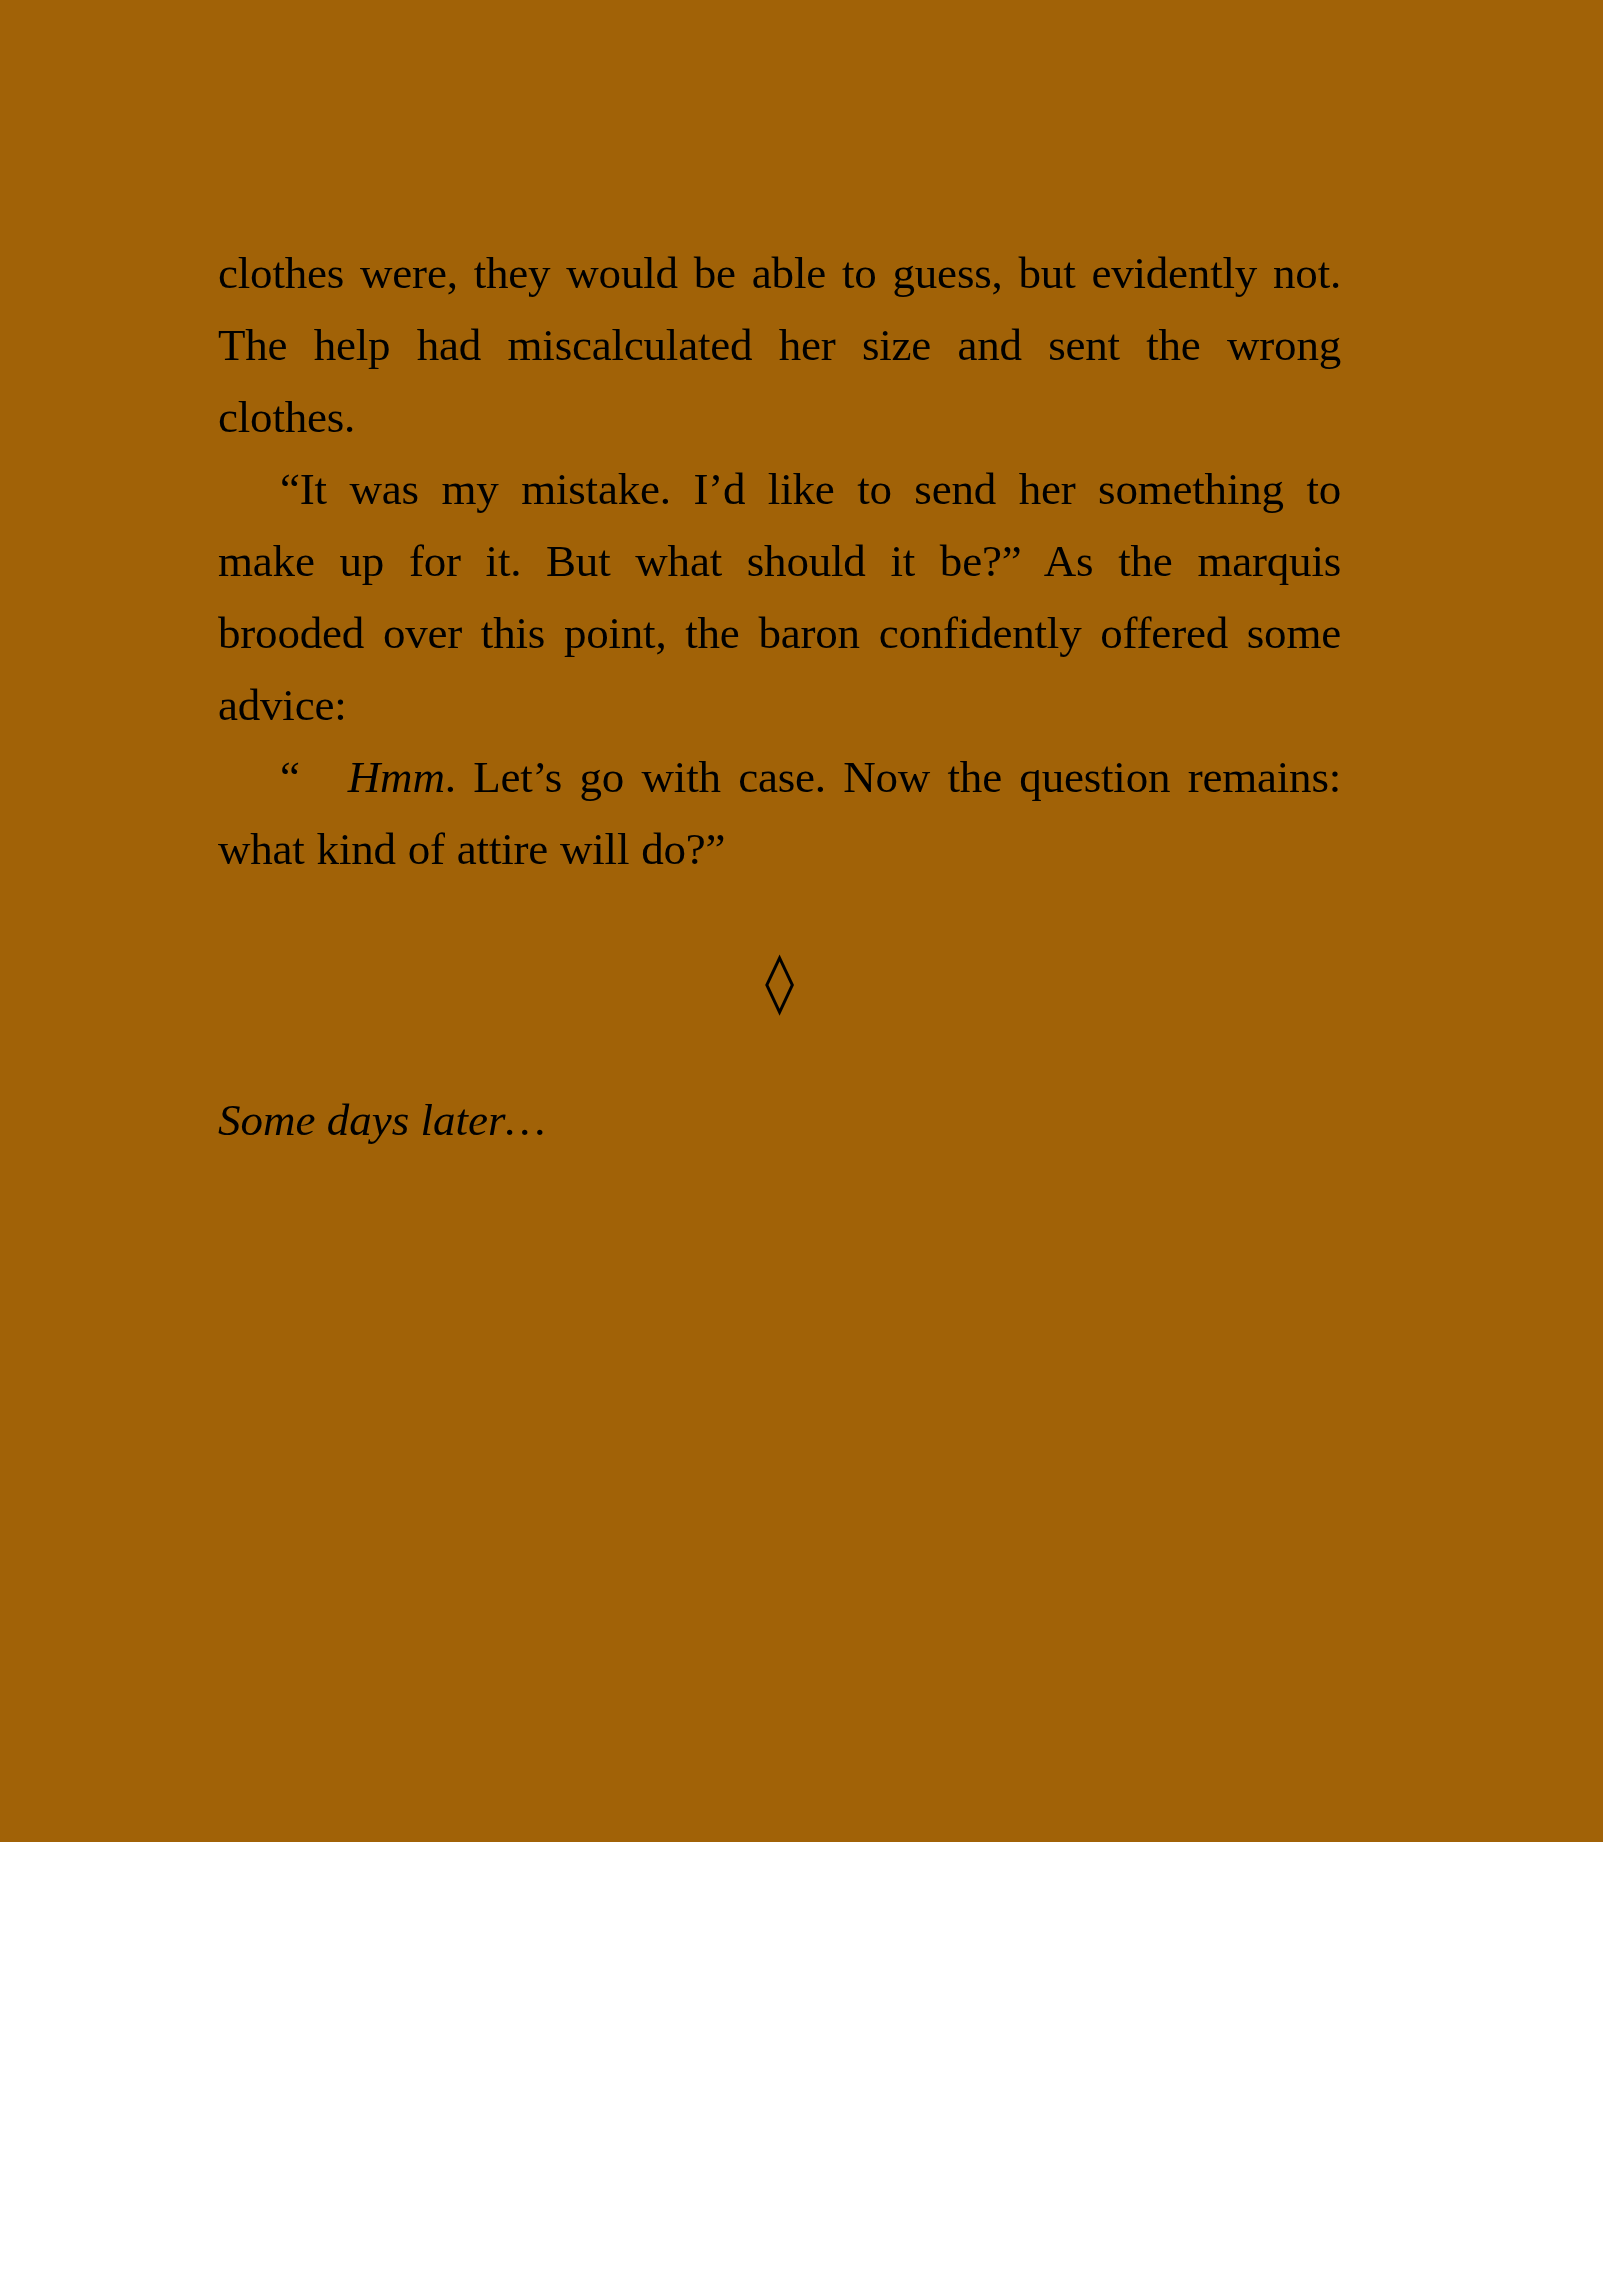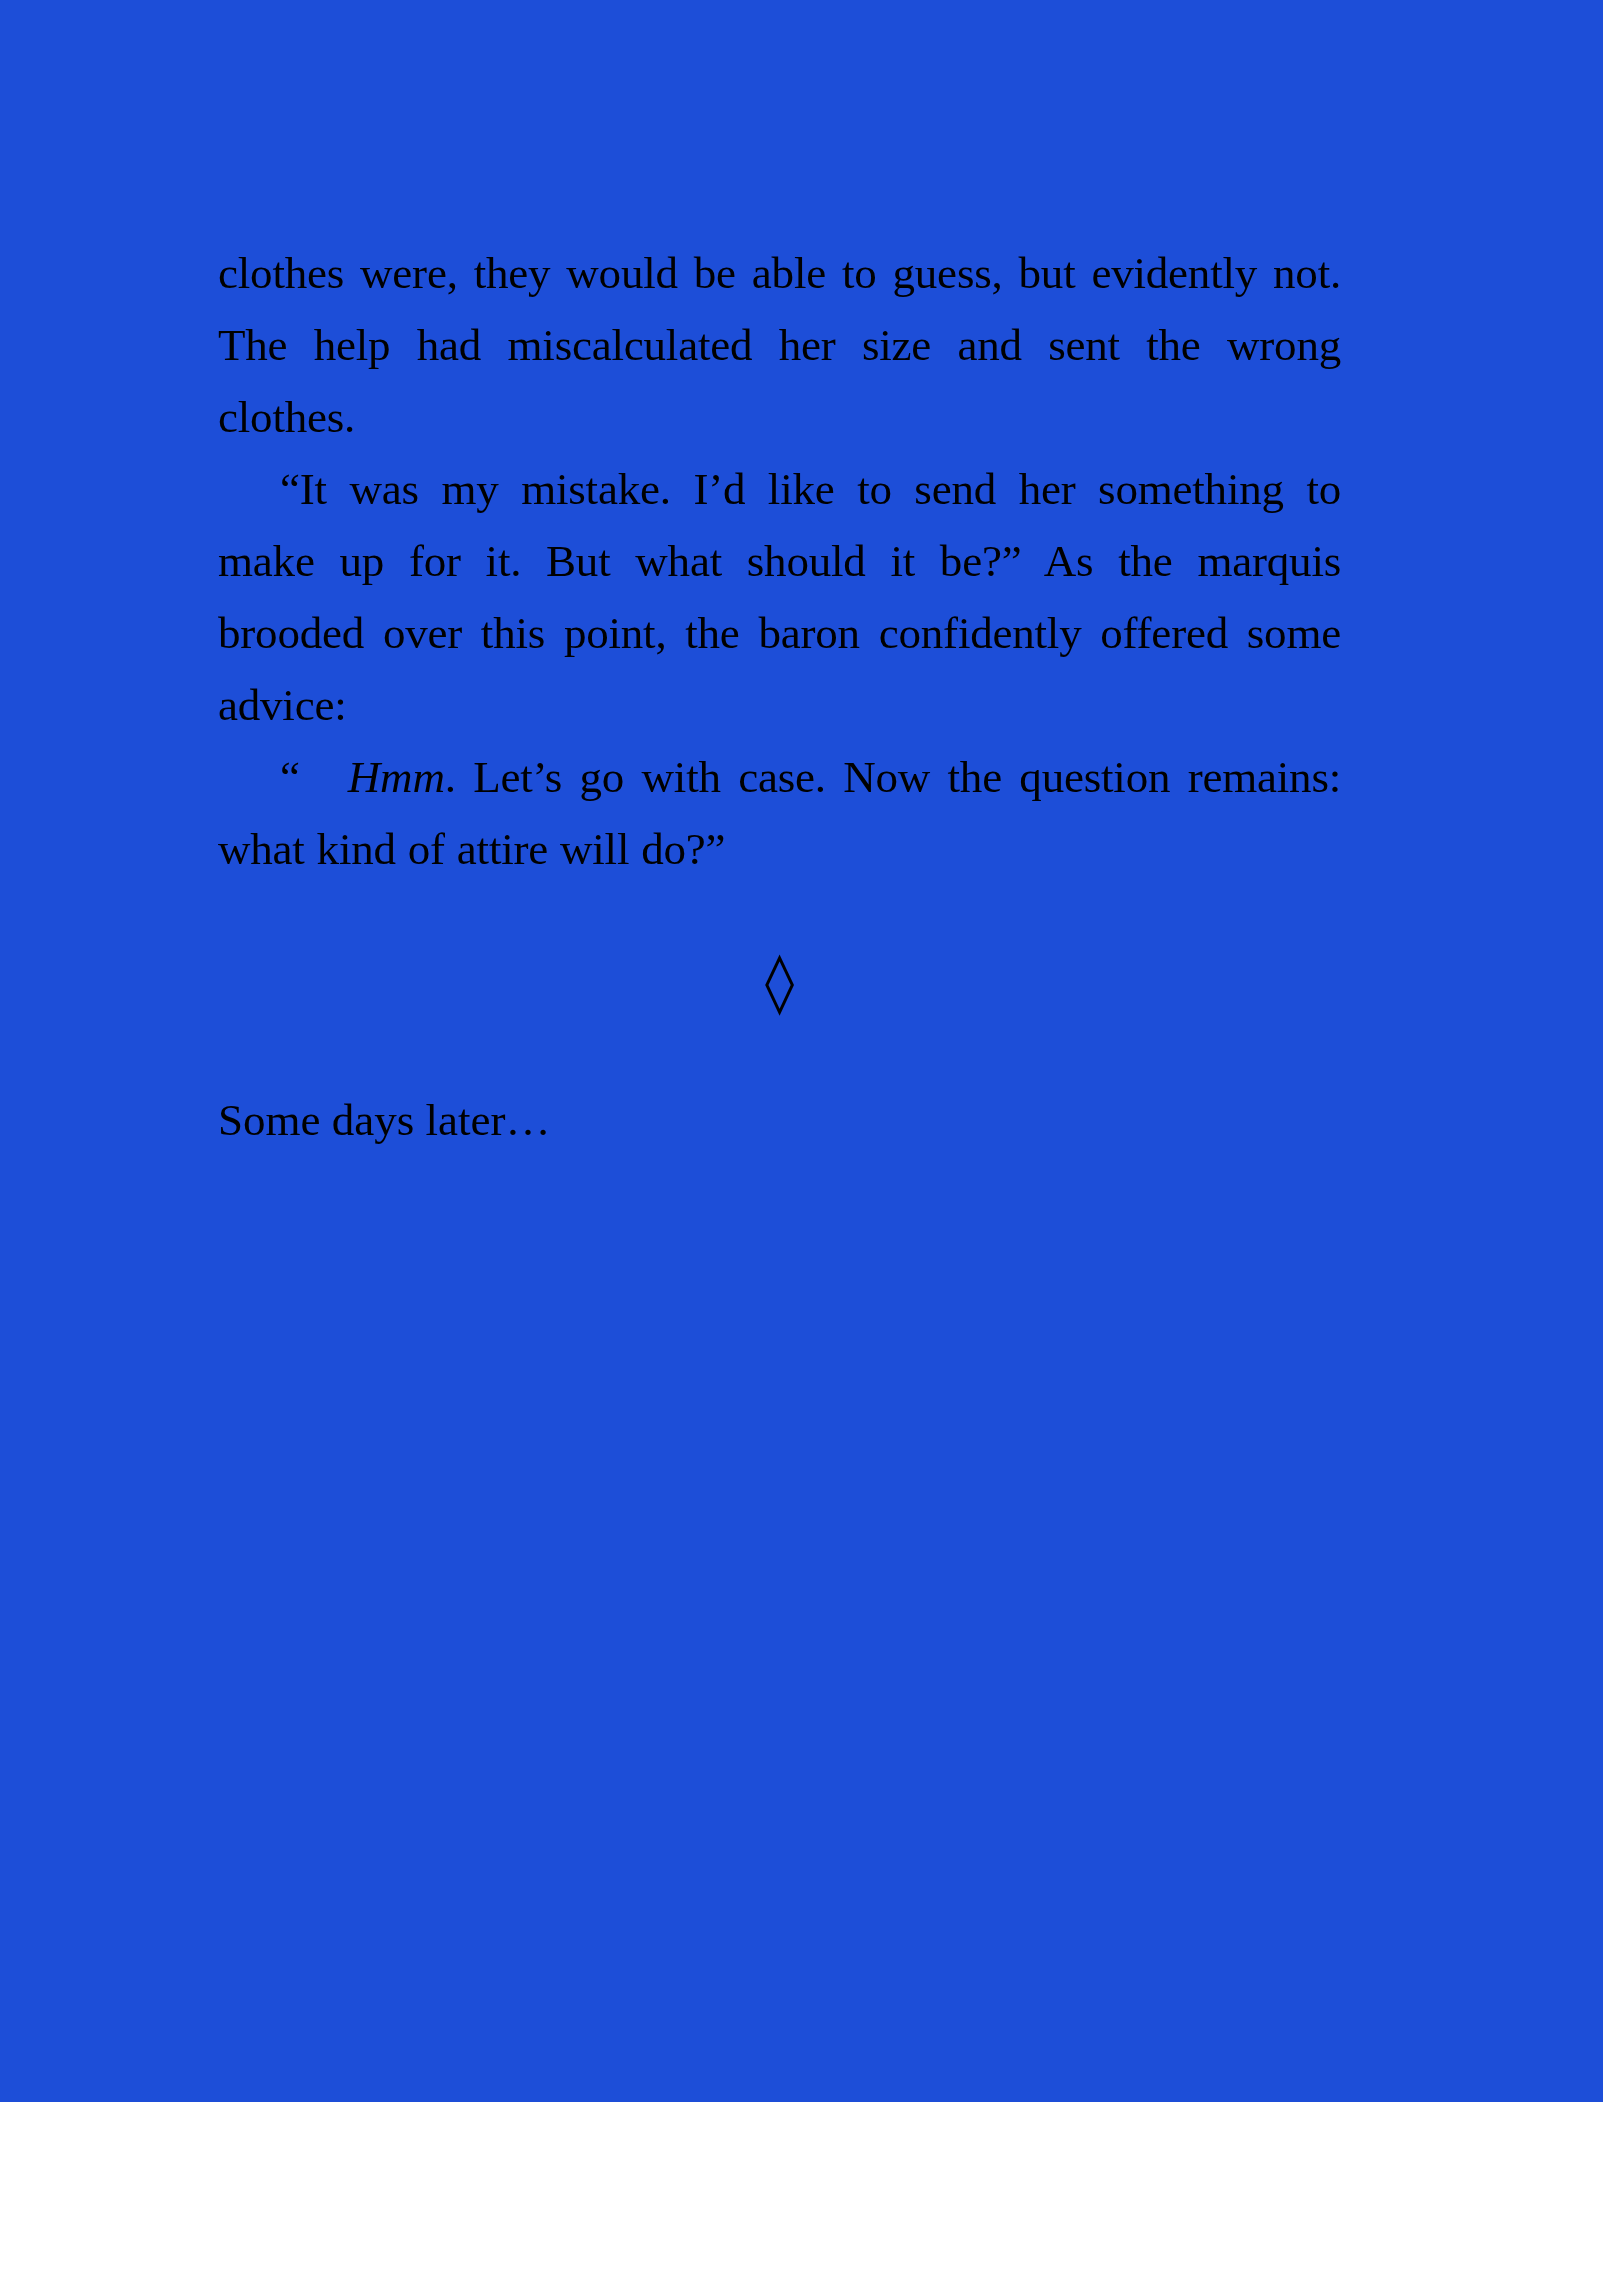--- a/index.html
+++ b/index.html
@@ -3,22 +3,22 @@
 <meta charset="utf-8">
 <style>
   html, body {
     margin: 0;
     padding: 0;
     background: #ffffff;
   }
   .book-page {
     position: relative;
     width: 1604px;
-    height: 2102px;
-    background: #1d4ed8;
+    height: 1842px;
+    background: #a16207;
     color: #000000;
     font-family: "Liberation Serif", "DejaVu Serif", serif;
     overflow: hidden;
   }
   .text-column {
     position: absolute;
     left: 218px;
     top: 237px;
     width: 1123px;
   }
@@ -45,20 +45,21 @@
     line-height: 71px;
     text-align: center;
     font-size: 59px;
     font-family: "DejaVu Sans", sans-serif;
     font-weight: 400;
   }
   .scene-lead {
     margin-top: 67px;
     font-size: 45px;
     line-height: 72px;
+    font-style: italic;
     text-align: left;
   }
   .footer-bar {
     position: absolute;
     left: 0;
     top: 2110px;
     width: 1604px;
     height: 49px;
     background: #a1a1a2;
   }

